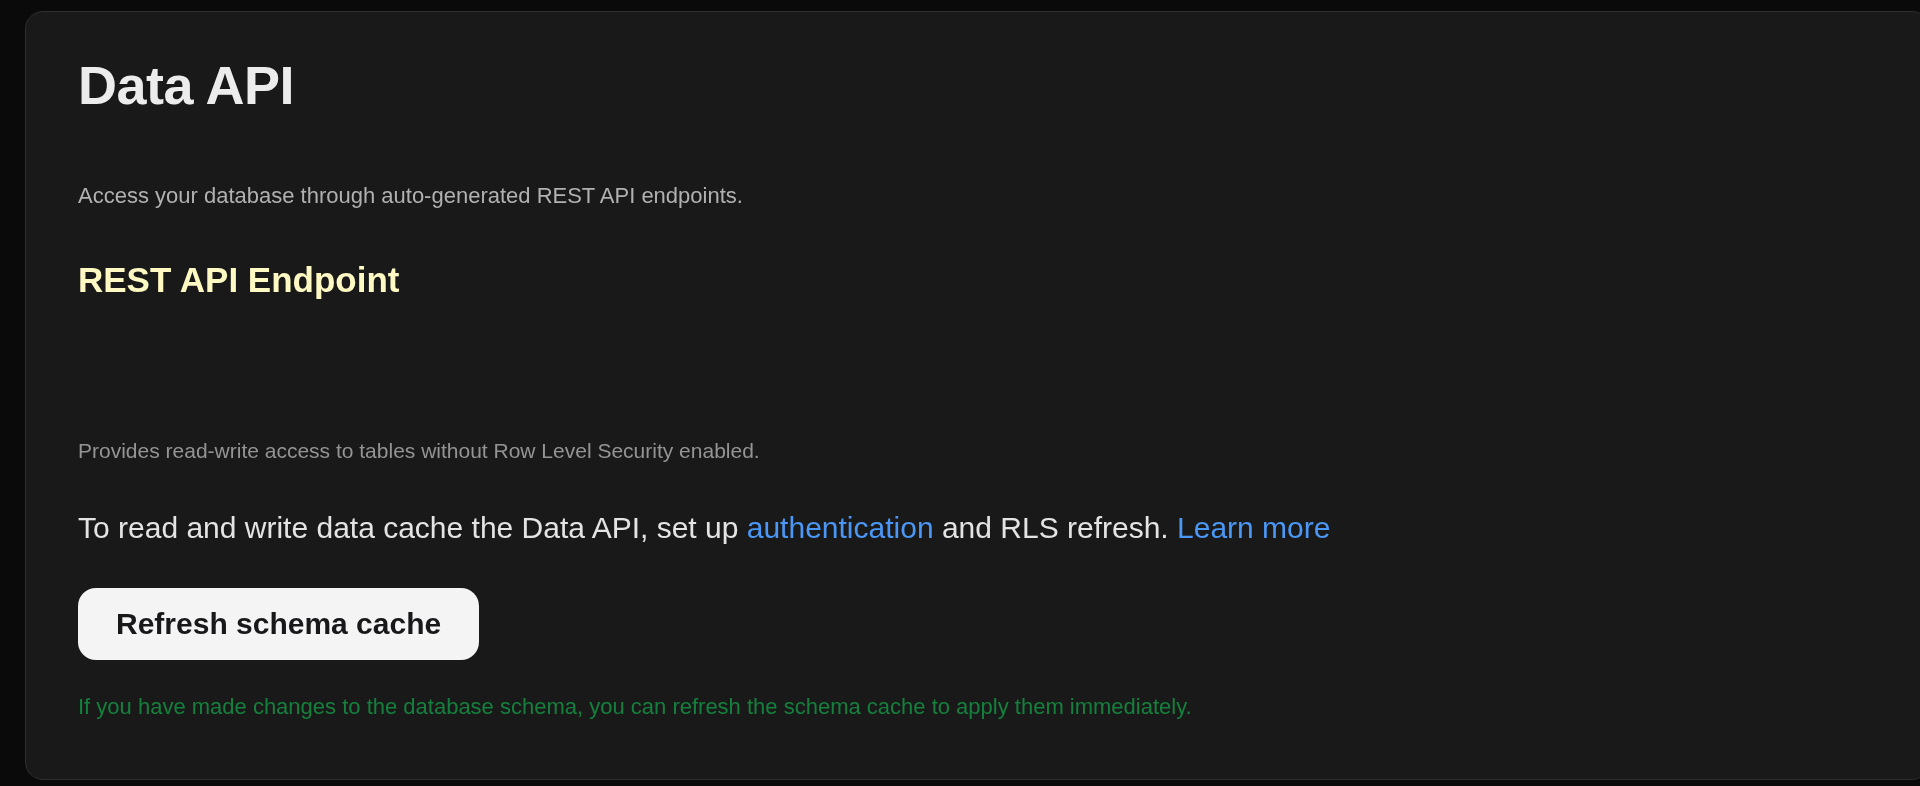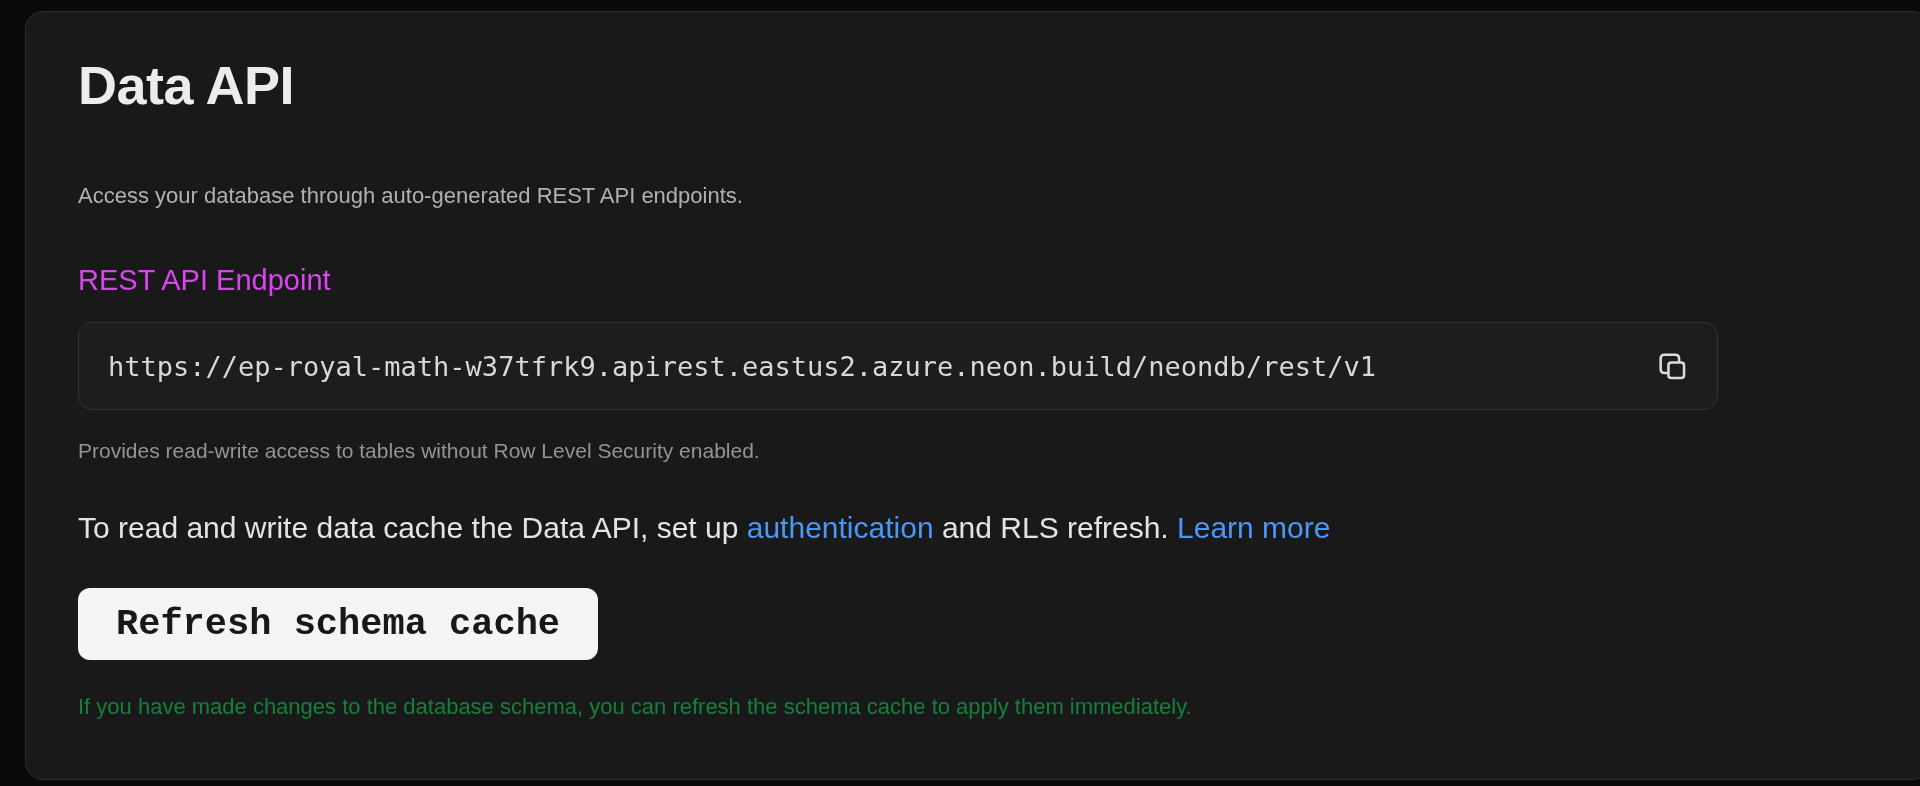--- a/index.html
+++ b/index.html
@@ -34,22 +34,22 @@
     font-size:54px; line-height:66px; font-weight:700;
     color:#ececec; letter-spacing:-0.5px;
   }
   .page-desc{
     position:absolute; left:52px; top:166px;
     font-size:22px; line-height:36px; font-weight:400;
     color:#b1b1b1;
   }
   .endpoint-label{
     position:absolute; left:52px; top:250px;
-    font-size:29px; line-height:36px; font-weight:400;
-    color:#d946ef;
+    font-size:35px; line-height:36px; font-weight:700;
+    color:#fef9c3;
   }
   .endpoint-field{
     position:absolute; left:52px; top:310px;
     width:1640px; height:88px;
     background:var(--field-bg);
     border:1px solid var(--field-border);
     border-radius:14px;
     display:flex; align-items:center;
   }
   .endpoint-url{
@@ -83,23 +83,23 @@
     color:var(--link);
     text-decoration:none;
     cursor:pointer;
   }
   .refresh-button{
     position:absolute; left:52px; top:576px;
     height:72px;
     padding:0 38px;
     background:var(--button-bg);
     color:var(--button-text);
-    border:none; border-radius:12px;
-    font-family:Liberation Mono, monospace;
-    font-size:37px; font-weight:600;
+    border:none; border-radius:18px;
+    font-family:Liberation Sans, sans-serif;
+    font-size:30px; font-weight:600;
     display:flex; align-items:center;
     cursor:pointer;
   }
   .refresh-helper{
     position:absolute; left:52px; top:678px;
     font-size:22px; line-height:34px;
     color:#15803d;
   }
 </style>
 </head>
@@ -107,31 +107,20 @@
 
 <div class="panel">
   <div class="content">
 
     <h1 class="page-title">Data API</h1>
 
     <p class="page-desc">Access your database through auto-generated REST API endpoints.</p>
 
     <div class="endpoint-label">REST API Endpoint</div>
 
-    <div class="endpoint-field">
-      <div class="endpoint-url">https://ep-royal-math-w37tfrk9.apirest.eastus2.azure.neon.build/neondb/rest/v1</div>
-      <button class="copy-button">
-        <span>
-          <svg width="34" height="34" viewBox="0 0 24 24" fill="none" stroke="#dcdcdc" stroke-width="1.8" stroke-linejoin="round" stroke-linecap="round">
-            <rect x="4" y="4" width="13" height="13" rx="2.5"></rect>
-            <rect x="9.5" y="9.5" width="11" height="11" rx="2" fill="#1d1d1d"></rect>
-          </svg>
-        </span>
-      </button>
-    </div>
 
     <p class="endpoint-helper">Provides read-write access to tables without Row Level Security enabled.</p>
 
     <p class="rls-note"><span>To read and write data cache the Data API, set up </span><a>authentication</a><span> and RLS refresh. </span><a>Learn more</a></p>
 
     <button class="refresh-button">Refresh schema cache</button>
 
     <p class="refresh-helper">If you have made changes to the database schema, you can refresh the schema cache to apply them immediately.</p>
 
   </div>

